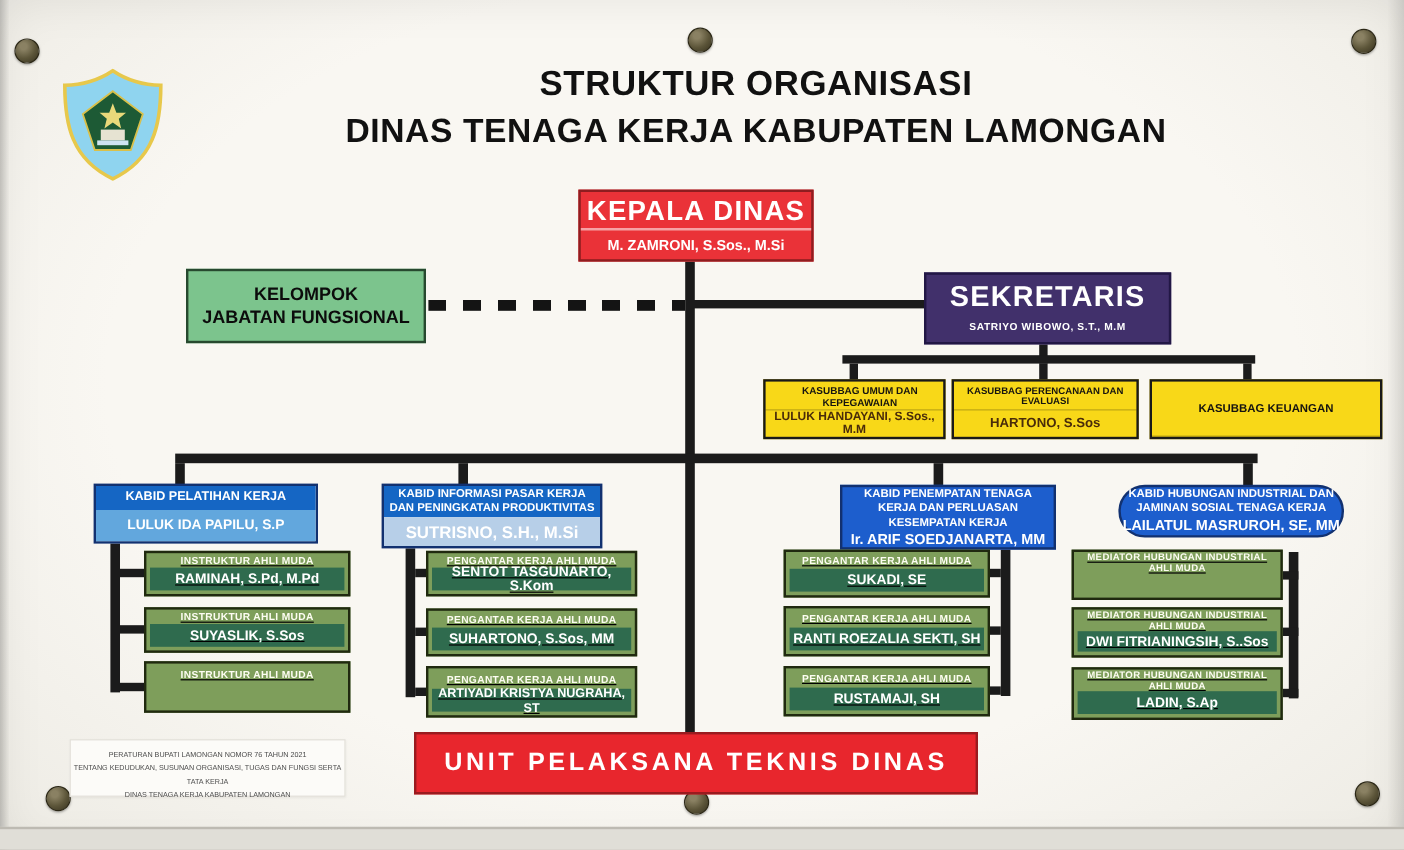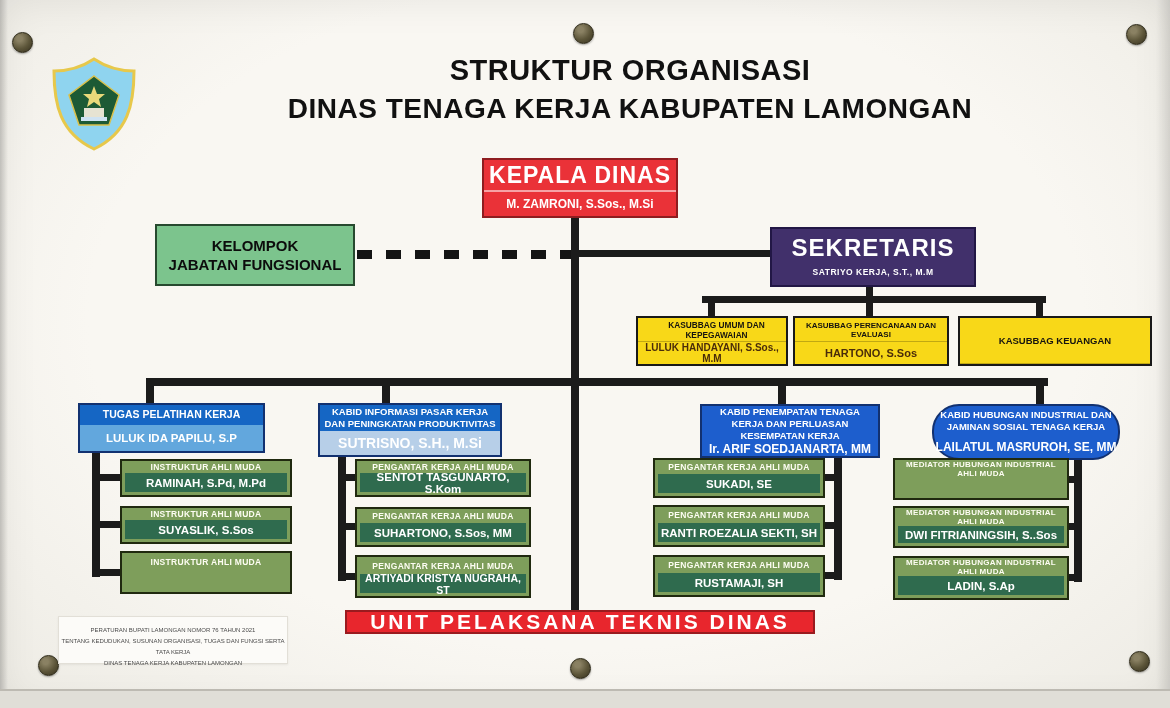--- a/index.html
+++ b/index.html
@@ -31,26 +31,26 @@
   .sek .n{height:18px;color:#fff;font-weight:bold;font-size:8.5px;letter-spacing:.5px;}
   
   .kas{background:#f8d818;border:2px solid #191919;top:316px;height:50px;}
   .kas .r{flex:1;display:flex;align-items:center;justify-content:center;color:#161410;font-weight:bold;border-bottom:1px solid rgba(0,0,0,.22);padding:0 3px;}
   .kas .n{height:22px;display:flex;align-items:center;justify-content:center;color:#4a2c0a;font-weight:bold;font-size:11px;}
   
   .kabid{border:2px solid #123170;}
   .kabid .r{flex:1;display:flex;align-items:center;justify-content:center;color:#fff;font-weight:bold;font-size:9.5px;line-height:1.25;padding:0 4px;}
   .kabid .n{display:flex;align-items:center;justify-content:center;color:#fff;font-weight:bold;font-size:12px;}
   
-  .st{background:#7e9e5b;border:2px solid #20290f;}
+  .st{background:#7e9e5b;border:2px solid #20290f;text-decoration:underline;}
   .st .r{flex:1;display:flex;align-items:center;justify-content:center;color:#fdfdf2;font-weight:bold;font-size:8.5px;letter-spacing:.3px;padding:0 3px;}
   .st .n{height:19px;margin:0 3px 3px 3px;background:#2f6b4e;color:#fff;font-weight:bold;font-size:11.5px;display:flex;align-items:center;justify-content:center;}
   .st.empty .n{background:transparent;}
   
-  .upt{left:345px;top:610px;width:470px;height:24px;background:#e8262d;border:2px solid #9a1b1f;align-items:center;justify-content:center;color:#fff;font-weight:bold;font-size:21px;letter-spacing:3px;}
+  .upt{left:345px;top:610px;width:470px;height:52px;background:#e8262d;border:2px solid #9a1b1f;align-items:center;justify-content:center;color:#fff;font-weight:bold;font-size:21px;letter-spacing:3px;}
   
   .note{position:absolute;left:58px;top:616px;width:230px;height:48px;background:#fcfbf8;border:1px solid #e2dfd7;box-shadow:0 1px 2px rgba(0,0,0,.06);
         font-size:6px;color:#4b4b4b;text-align:center;padding-top:8px;box-sizing:border-box;line-height:11px;}
   .logo{position:absolute;left:50px;top:56px;}
 </style>
 </head>
 <body>
 
 <div class="stage">
   <div class="edgeL"></div>
@@ -118,48 +118,48 @@
     <div class="n">M. ZAMRONI, S.Sos., M.Si</div>
   </div>
 
   <div class="bx kelompok">
     <div>KELOMPOK</div>
     <div>JABATAN FUNGSIONAL</div>
   </div>
 
   <div class="bx sek">
     <div class="r">SEKRETARIS</div>
-    <div class="n">SATRIYO KERJA, S.T., M.M</div>
+    <div class="n">SATRIYO WIBOWO, S.T., M.M</div>
   </div>
 
   <div class="bx kas" style="left:636px;width:152px;">
     <div class="r" style="font-size:8.3px;padding-left:12px;">KASUBBAG UMUM DAN KEPEGAWAIAN</div>
     <div class="n" style="font-size:10px;">LULUK HANDAYANI, S.Sos., M.M</div>
   </div>
   <div class="bx kas" style="left:793px;width:156px;">
     <div class="r" style="font-size:8px;">KASUBBAG PERENCANAAN DAN EVALUASI</div>
     <div class="n">HARTONO, S.Sos</div>
   </div>
   <div class="bx kas" style="left:958px;width:194px;">
     <div class="r" style="font-size:9.5px;">KASUBBAG KEUANGAN</div>
   </div>
 
   <div class="bx kabid" style="left:78px;top:403px;width:187px;height:50px;">
-    <div class="r" style="background:#1566c4;font-size:10.5px;">TUGAS PELATIHAN KERJA</div>
+    <div class="r" style="background:#1566c4;font-size:10.5px;">KABID PELATIHAN KERJA</div>
     <div class="n" style="background:#62a7dd;height:26px;font-size:11.5px;">LULUK IDA PAPILU, S.P</div>
   </div>
   <div class="bx kabid" style="left:318px;top:403px;width:184px;height:54px;">
     <div class="r" style="background:#1566c4;">KABID INFORMASI PASAR KERJA DAN PENINGKATAN PRODUKTIVITAS</div>
     <div class="n" style="background:#b7cfe8;height:24px;font-size:14px;">SUTRISNO, S.H., M.Si</div>
   </div>
   <div class="bx kabid" style="left:700px;top:404px;width:180px;height:54px;background:#1d5ecd;">
     <div class="r">KABID PENEMPATAN TENAGA KERJA DAN PERLUASAN KESEMPATAN KERJA</div>
     <div class="n" style="height:22px;">Ir. ARIF SOEDJANARTA, MM</div>
   </div>
-  <div class="bx kabid" style="left:932px;top:404px;width:188px;height:56px;background:#1d5ecd;border-radius:27px;">
+  <div class="bx kabid" style="left:932px;top:404px;width:188px;height:44px;background:#1d5ecd;border-radius:27px;">
     <div class="r">KABID HUBUNGAN INDUSTRIAL DAN JAMINAN SOSIAL TENAGA KERJA</div>
     <div class="n" style="height:23px;">LAILATUL MASRUROH, SE, MM</div>
   </div>
 
   <div class="bx st" style="left:120px;top:459px;width:172px;height:38px;">
     <div class="r">INSTRUKTUR AHLI MUDA</div>
     <div class="n">RAMINAH, S.Pd, M.Pd</div>
   </div>
   <div class="bx st" style="left:120px;top:506px;width:172px;height:38px;">
     <div class="r">INSTRUKTUR AHLI MUDA</div>

